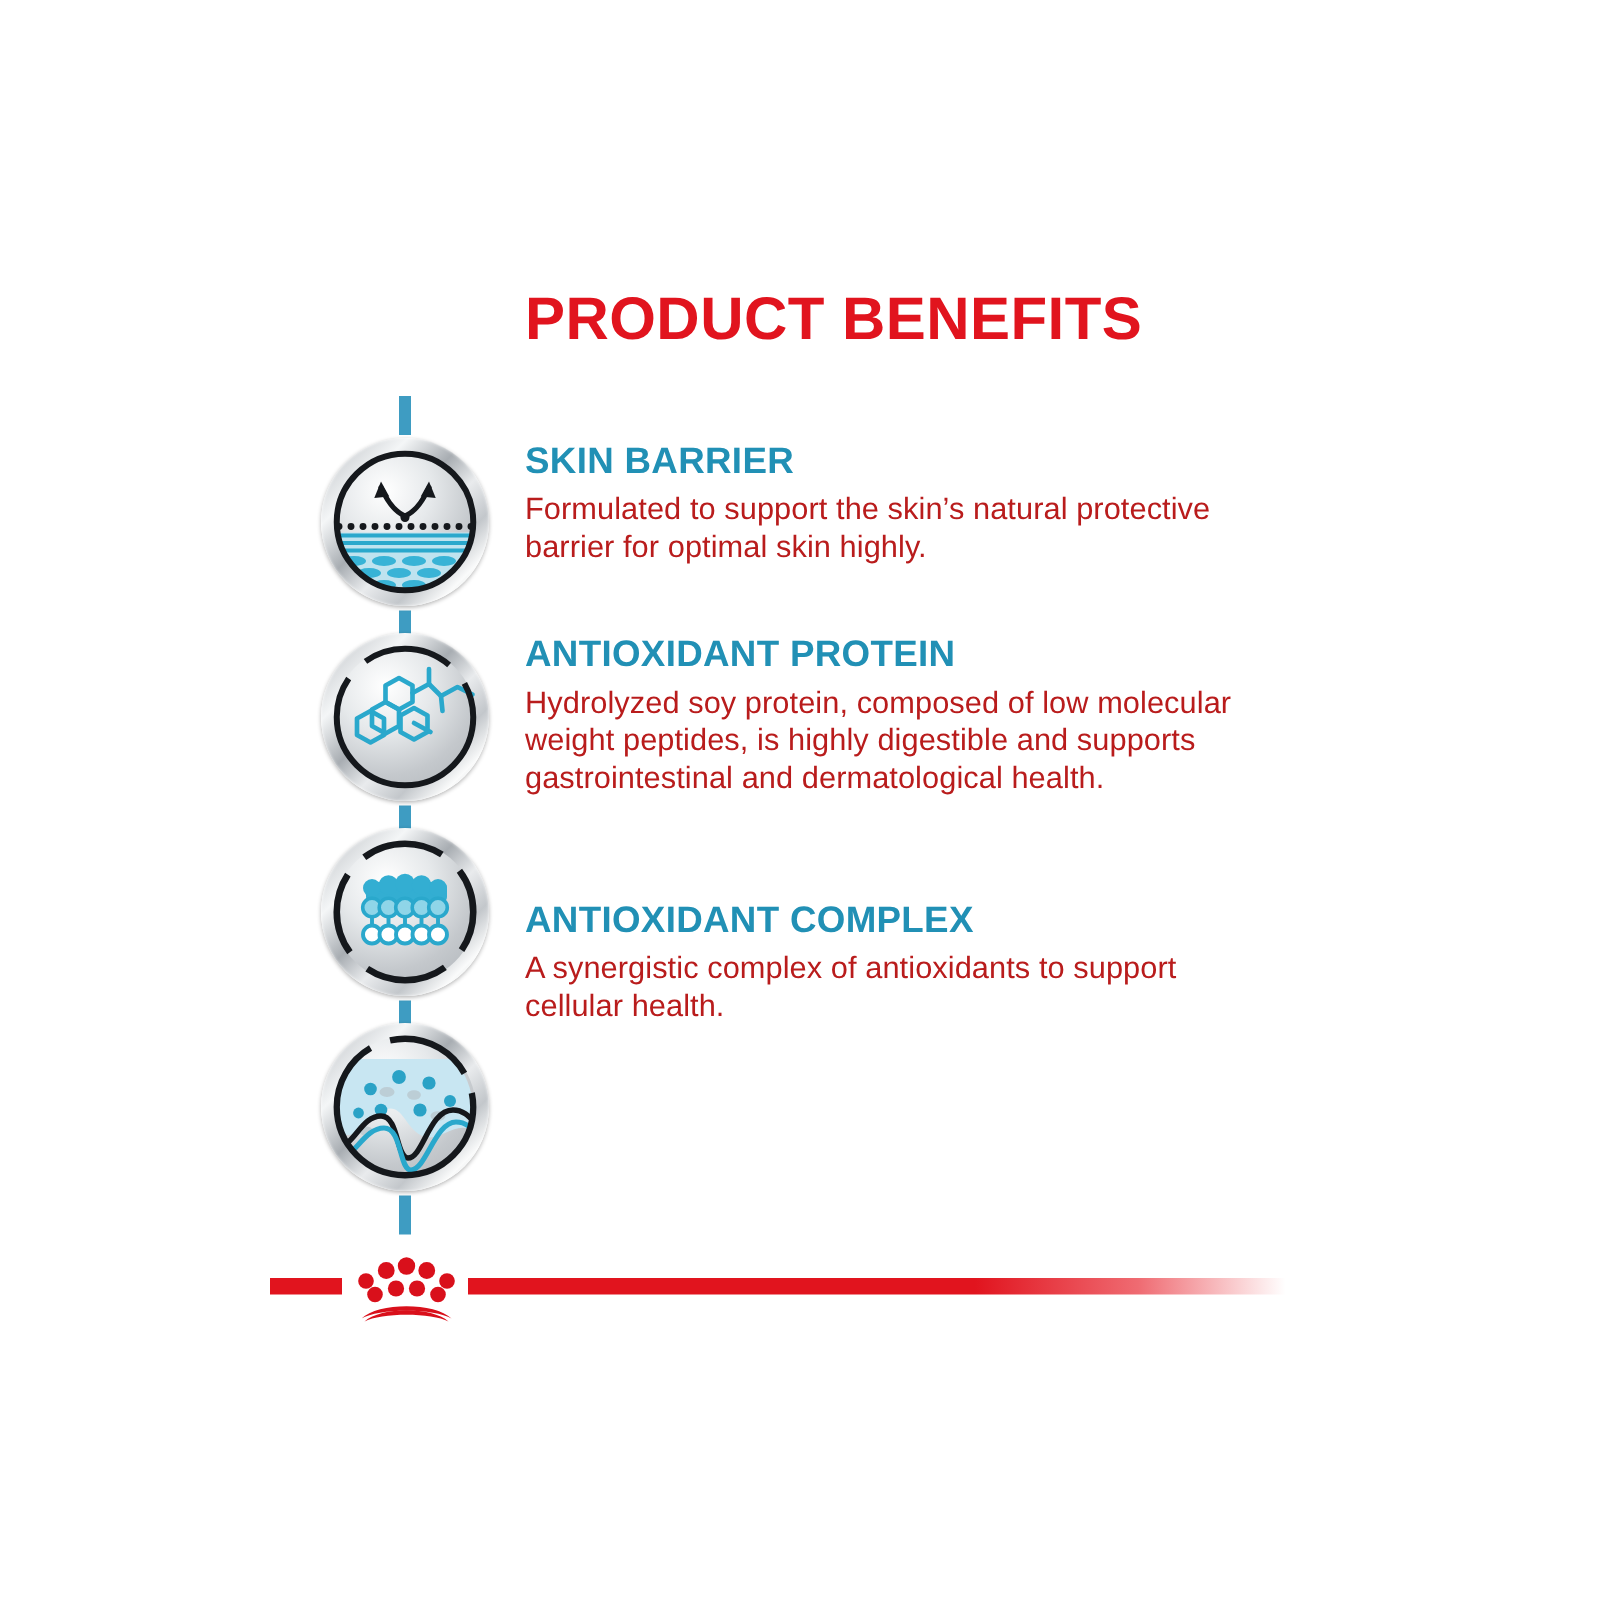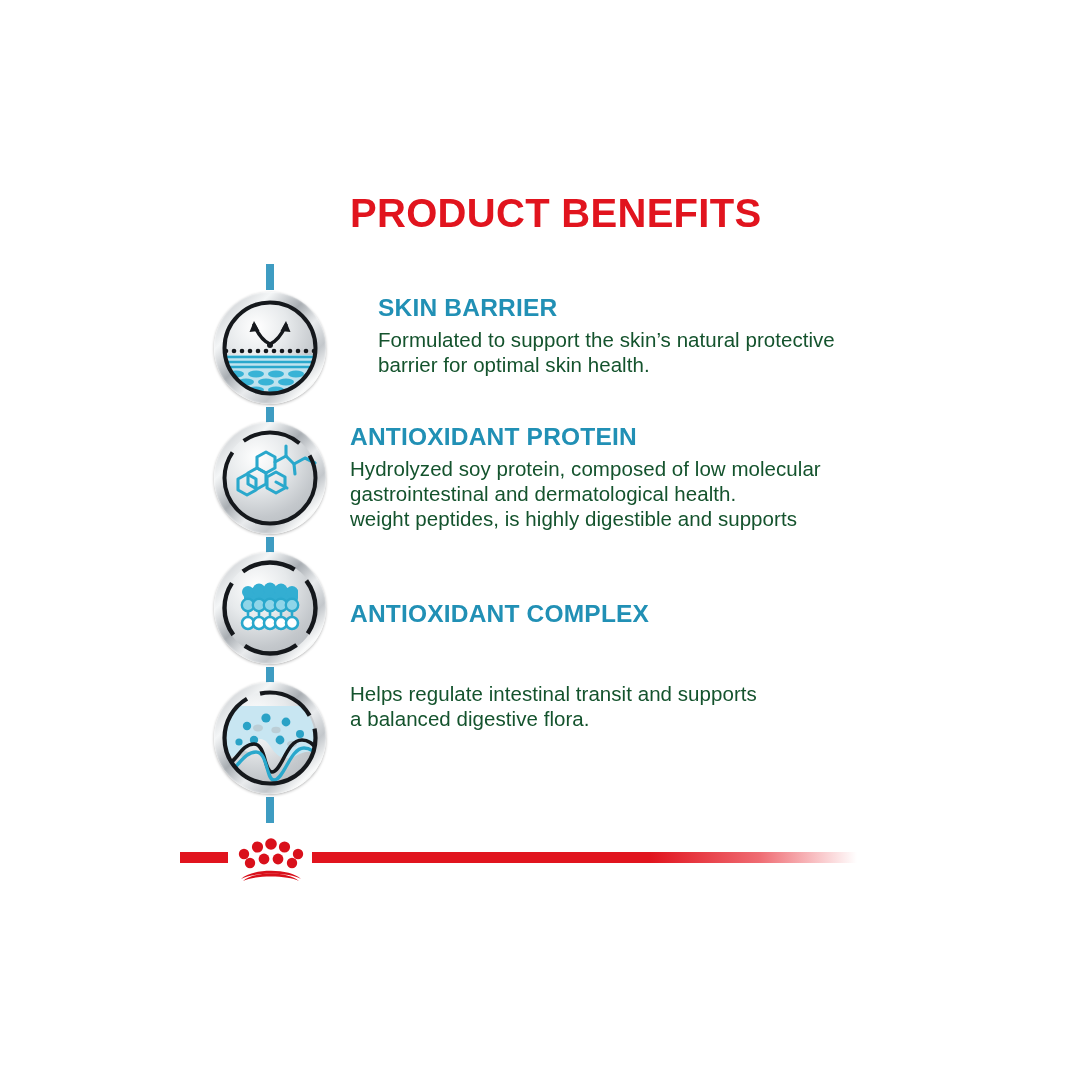--- a/index.html
+++ b/index.html
@@ -63,21 +63,21 @@
     font-weight: bold;
     color: #2190b5;
     letter-spacing: 0.2px;
     line-height: 1.05;
     margin: 0 0 6px 0;
     white-space: nowrap;
   }
 
   .benefit-body {
     font-size: 20.5px;
-    color: #14532d;
+    color: #b91c1c;
     line-height: 1.23;
     margin: 0;
     letter-spacing: 0.05px;
   }
   .benefit-body .ln { display: block; }
 
   
   .icon-wrap {
     position: absolute;
     width: 112px;
@@ -228,25 +228,25 @@
               <path d="M56,52 C51,50 45,44 40,33"></path>
               <path d="M56,52 C61,50 67,44 72,33"></path>
             </g>
             <polygon points="40,29 35.5,40 45.5,39" fill="#15181c"></polygon>
             <polygon points="72,29 66.5,39 76.5,40" fill="#15181c"></polygon>
             <circle cx="56" cy="53" r="3" fill="#15181c"></circle>
           </g>
           <circle cx="56" cy="56" r="45.5" fill="none" stroke="#15181c" stroke-width="4"></circle>
         </svg>
       </div>
-      <div class="benefit-text" style="top:295px;margin-left:28px;">
+      <div class="benefit-text" style="top:295px;">
         <div class="benefit-heading">SKIN BARRIER</div>
         <div class="benefit-body">
           <span class="ln">Formulated to support the skin’s natural protective</span>
-          <span class="ln">barrier for optimal skin health.</span>
+          <span class="ln">barrier for optimal skin highly.</span>
         </div>
       </div>
     </div>
 
     <div class="benefit" style="top:0;">
       <div class="icon-wrap" style="top:422px;">
         <div class="medallion"></div>
         <div class="medallion-inner"></div>
         <svg class="icon-svg" viewBox="0 0 112 112">
           <g stroke="#2aa8cc" stroke-width="3.1" fill="none" stroke-linejoin="round" stroke-linecap="round">
@@ -261,22 +261,22 @@
             <path d="M72,34 L72,24"></path>
             <path d="M62,60 L73,66"></path>
           </g>
           <circle cx="56" cy="56" r="45.5" fill="none" stroke="#15181c" stroke-width="4" stroke-dasharray="196 16 60 16" stroke-dashoffset="26"></circle>
         </svg>
       </div>
       <div class="benefit-text" style="top:424px;">
         <div class="benefit-heading">ANTIOXIDANT PROTEIN</div>
         <div class="benefit-body">
           <span class="ln">Hydrolyzed soy protein, composed of low molecular</span>
+          <span class="ln">weight peptides, is highly digestible and supports</span>
           <span class="ln">gastrointestinal and dermatological health.</span>
-          <span class="ln">weight peptides, is highly digestible and supports</span>
         </div>
       </div>
     </div>
 
     <div class="benefit" style="top:0;">
       <div class="icon-wrap" style="top:552px;">
         <div class="medallion"></div>
         <div class="medallion-inner"></div>
         <svg class="icon-svg" viewBox="0 0 112 112">
           <defs>
@@ -318,20 +318,24 @@
                 <circle cx="67" cy="71" r="6"></circle>
               <circle cx="78" cy="71" r="6"></circle>
             </g>
           </g>
 
           <circle cx="56" cy="56" r="45.5" fill="none" stroke="#15181c" stroke-width="4.4" stroke-dasharray="55 16" stroke-dashoffset="28"></circle>
         </svg>
       </div>
       <div class="benefit-text" style="top:553px;margin-top:48px;">
         <div class="benefit-heading">ANTIOXIDANT COMPLEX</div>
+        <div class="benefit-body">
+          <span class="ln">A synergistic complex of antioxidants to support</span>
+          <span class="ln">cellular health.</span>
+        </div>
       </div>
     </div>
 
     <div class="benefit" style="top:0;">
       <div class="icon-wrap" style="top:682px;">
         <div class="medallion"></div>
         <div class="medallion-inner"></div>
         <svg class="icon-svg" viewBox="0 0 112 112">
           <defs>
             <clipPath id="clipD">
@@ -358,24 +362,20 @@
               <ellipse cx="30" cy="72" rx="4.6" ry="3"></ellipse>
             </g>
 
             <path d="M8,84 C22,84 26,62 40,62 C52,62 50,90 58,90 C68,90 72,58 88,58 C96,58 100,64 104,68" fill="none" stroke="#15181c" stroke-width="3.6" stroke-linecap="round"></path>
             <path d="M8,92 C22,92 28,70 42,70 C54,70 52,98 60,98 C70,98 76,66 90,66 C98,66 102,72 106,76" fill="none" stroke="#2aa8cc" stroke-width="3.4" stroke-linecap="round"></path>
           </g>
           <circle cx="56" cy="56" r="45.5" fill="none" stroke="#15181c" stroke-width="4.2" stroke-dasharray="210 14 58 14" stroke-dashoffset="20"></circle>
         </svg>
       </div>
       <div class="benefit-text" style="top:681px;">
-        <div class="benefit-body">
-          <span class="ln">Helps regulate intestinal transit and supports</span>
-          <span class="ln">a balanced digestive flora.</span>
-        </div>
       </div>
     </div>
 
   </div>
 
   <div id="footer">
     <div id="bar-left"></div>
     <div id="bar-right"></div>
     <svg id="crown" viewBox="0 0 86 52">
       <g fill="#d9101b">

